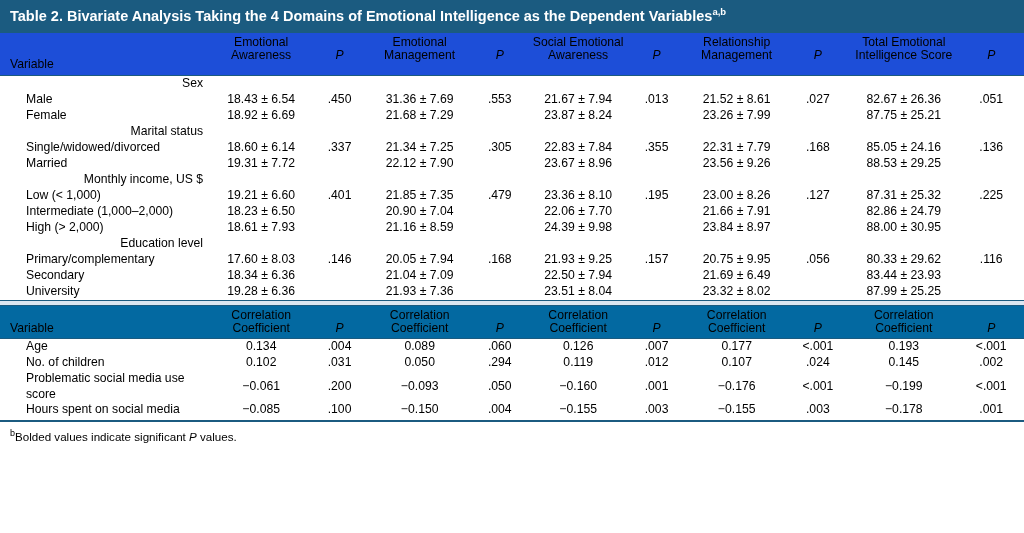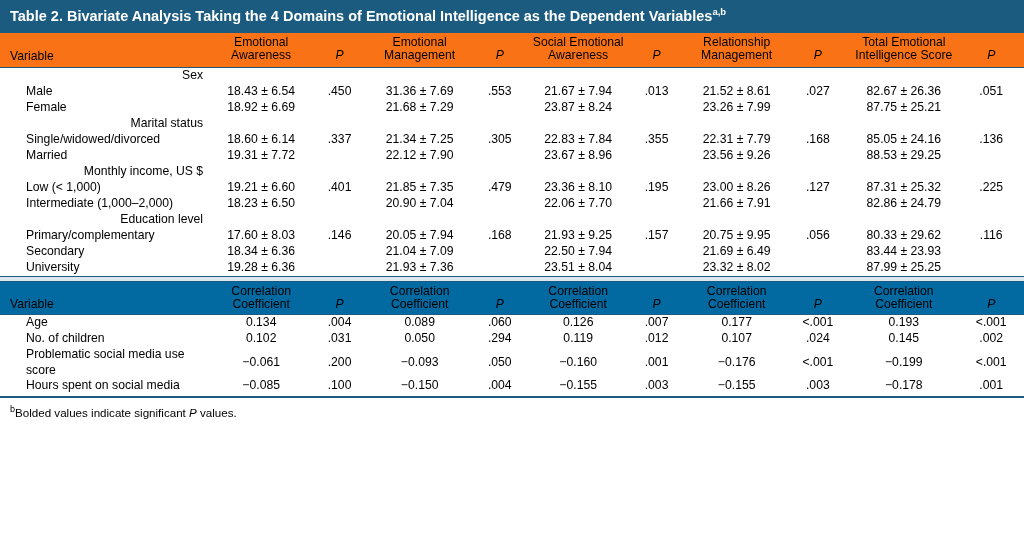--- a/index.html
+++ b/index.html
@@ -27,23 +27,23 @@
     padding: 7px 10px 8px 10px;
     line-height: 1.15;
   }
   .title-bar sup { font-size: 9.5px; font-weight: bold; vertical-align: super; }
   table {
     width: 100%;
     border-collapse: collapse;
     font-size: 12.2px;
   }
   thead.head-block tr.head-row td {
-    background: #f97316;
+    background: #1d4ed8;
     vertical-align: bottom;
-    padding: 3px 4px 4px 4px;
+    padding: 3px 4px 12px 4px;
     line-height: 1.12;
     font-size: 12.2px;
   }
   thead.head-block tr.head-row td.var-cell {
     padding-bottom: 3px;
   }
   tbody td {
     padding: 0px 4px;
     line-height: 1.26;
     height: 16px;
@@ -237,20 +237,33 @@
         <td class="c-p"></td>
         <td class="c-val">20.90 ± 7.04</td>
         <td class="c-p"></td>
         <td class="c-val">22.06 ± 7.70</td>
         <td class="c-p"></td>
         <td class="c-val">21.66 ± 7.91</td>
         <td class="c-p"></td>
         <td class="c-val-last">82.86 ± 24.79</td>
         <td class="c-p-last"></td>
       </tr>
+      <tr>
+        <td class="c-var sub">High (&gt; 2,000)</td>
+        <td class="c-val">18.61 ± 7.93</td>
+        <td class="c-p"></td>
+        <td class="c-val">21.16 ± 8.59</td>
+        <td class="c-p"></td>
+        <td class="c-val">24.39 ± 9.98</td>
+        <td class="c-p"></td>
+        <td class="c-val">23.84 ± 8.97</td>
+        <td class="c-p"></td>
+        <td class="c-val-last">88.00 ± 30.95</td>
+        <td class="c-p-last"></td>
+      </tr>
 
       <tr>
         <td class="c-var grp">Education level</td>
         <td class="c-val"></td>
           <td class="c-p"></td>
         <td class="c-val"></td>
           <td class="c-p"></td>
         <td class="c-val"></td>
           <td class="c-p"></td>
         <td class="c-val"></td>

